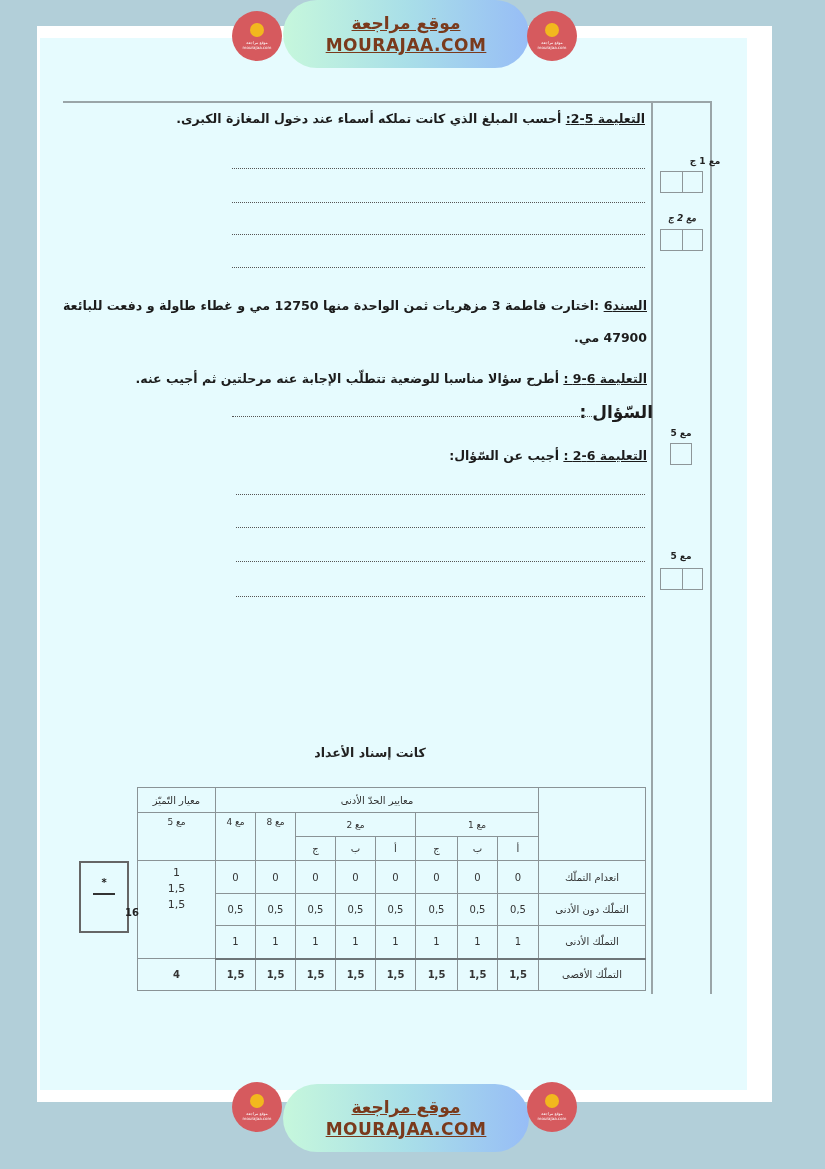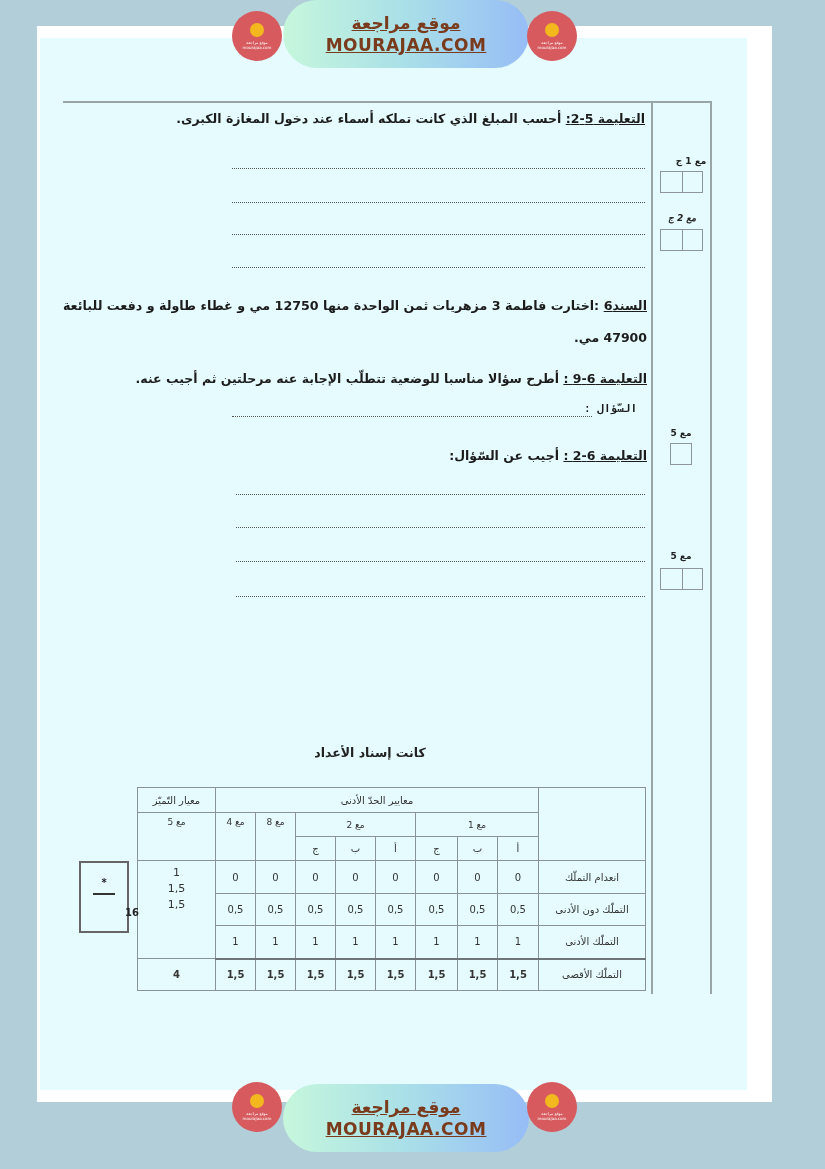--- a/index.html
+++ b/index.html
@@ -55,34 +55,34 @@
 <div class="vline" style="left:710px;top:101px;height:893px;"></div>
 
 <div class="txt" style="right:180px;top:111px;">
   <span class="u">التعليمة 5-2:</span><span> أحسب المبلغ الذي كانت تملكه أسماء عند دخول المغازة الكبرى.</span>
 </div>
 <div class="dots" style="left:232px;width:413px;top:168px;"></div>
 <div class="dots" style="left:232px;width:413px;top:202px;"></div>
 <div class="dots" style="left:232px;width:413px;top:234px;"></div>
 <div class="dots" style="left:232px;width:413px;top:267px;"></div>
 
-<div class="crit" style="left:669px;top:156px;width:44px;">مع 1 ج</div>
+<div class="crit" style="left:683px;top:156px;width:44px;">مع 1 ج</div>
 <div class="box split" style="left:660px;top:171px;width:41px;height:20px;"></div>
 <div class="crit" style="left:660px;top:213px;width:44px;font-style:italic;">مع 2 ج</div>
 <div class="box split" style="left:660px;top:229px;width:41px;height:20px;"></div>
 
 <div class="txt" style="right:178px;top:298px;font-size:12.7px;">
   <span class="u">السند6</span><span> :اختارت فاطمة 3 مزهريات ثمن الواحدة منها 12750 مي و غطاء طاولة و دفعت للبائعة</span>
 </div>
 <div class="txt" style="right:178px;top:330px;text-align:right;">47900 مي.</div>
 
 <div class="txt" style="right:178px;top:371px;">
   <span class="u">التعليمة 6-9 :</span><span>  أطرح سؤالا مناسبا للوضعية تتطلّب الإجابة عنه مرحلتين ثم أجيب عنه.</span>
 </div>
-<div class="txt" style="right:188px;top:402px;font-size:11px;font-family:Liberation Mono, monospace;">السّؤال :</div>
+<div class="txt" style="right:172px;top:402px;font-size:17px;">السّؤال :</div>
 <div class="dots" style="left:232px;width:360px;top:416px;"></div>
 
 <div class="crit" style="left:664px;top:428px;width:34px;">مع 5</div>
 <div class="box" style="left:670px;top:443px;width:20px;height:20px;"></div>
 
 <div class="txt" style="right:178px;top:448px;">
   <span class="u">التعليمة 6-2 :</span><span>  أجيب عن السّؤال:</span>
 </div>
 <div class="dots" style="left:236px;width:409px;top:494px;"></div>
 <div class="dots" style="left:236px;width:409px;top:527px;"></div>

